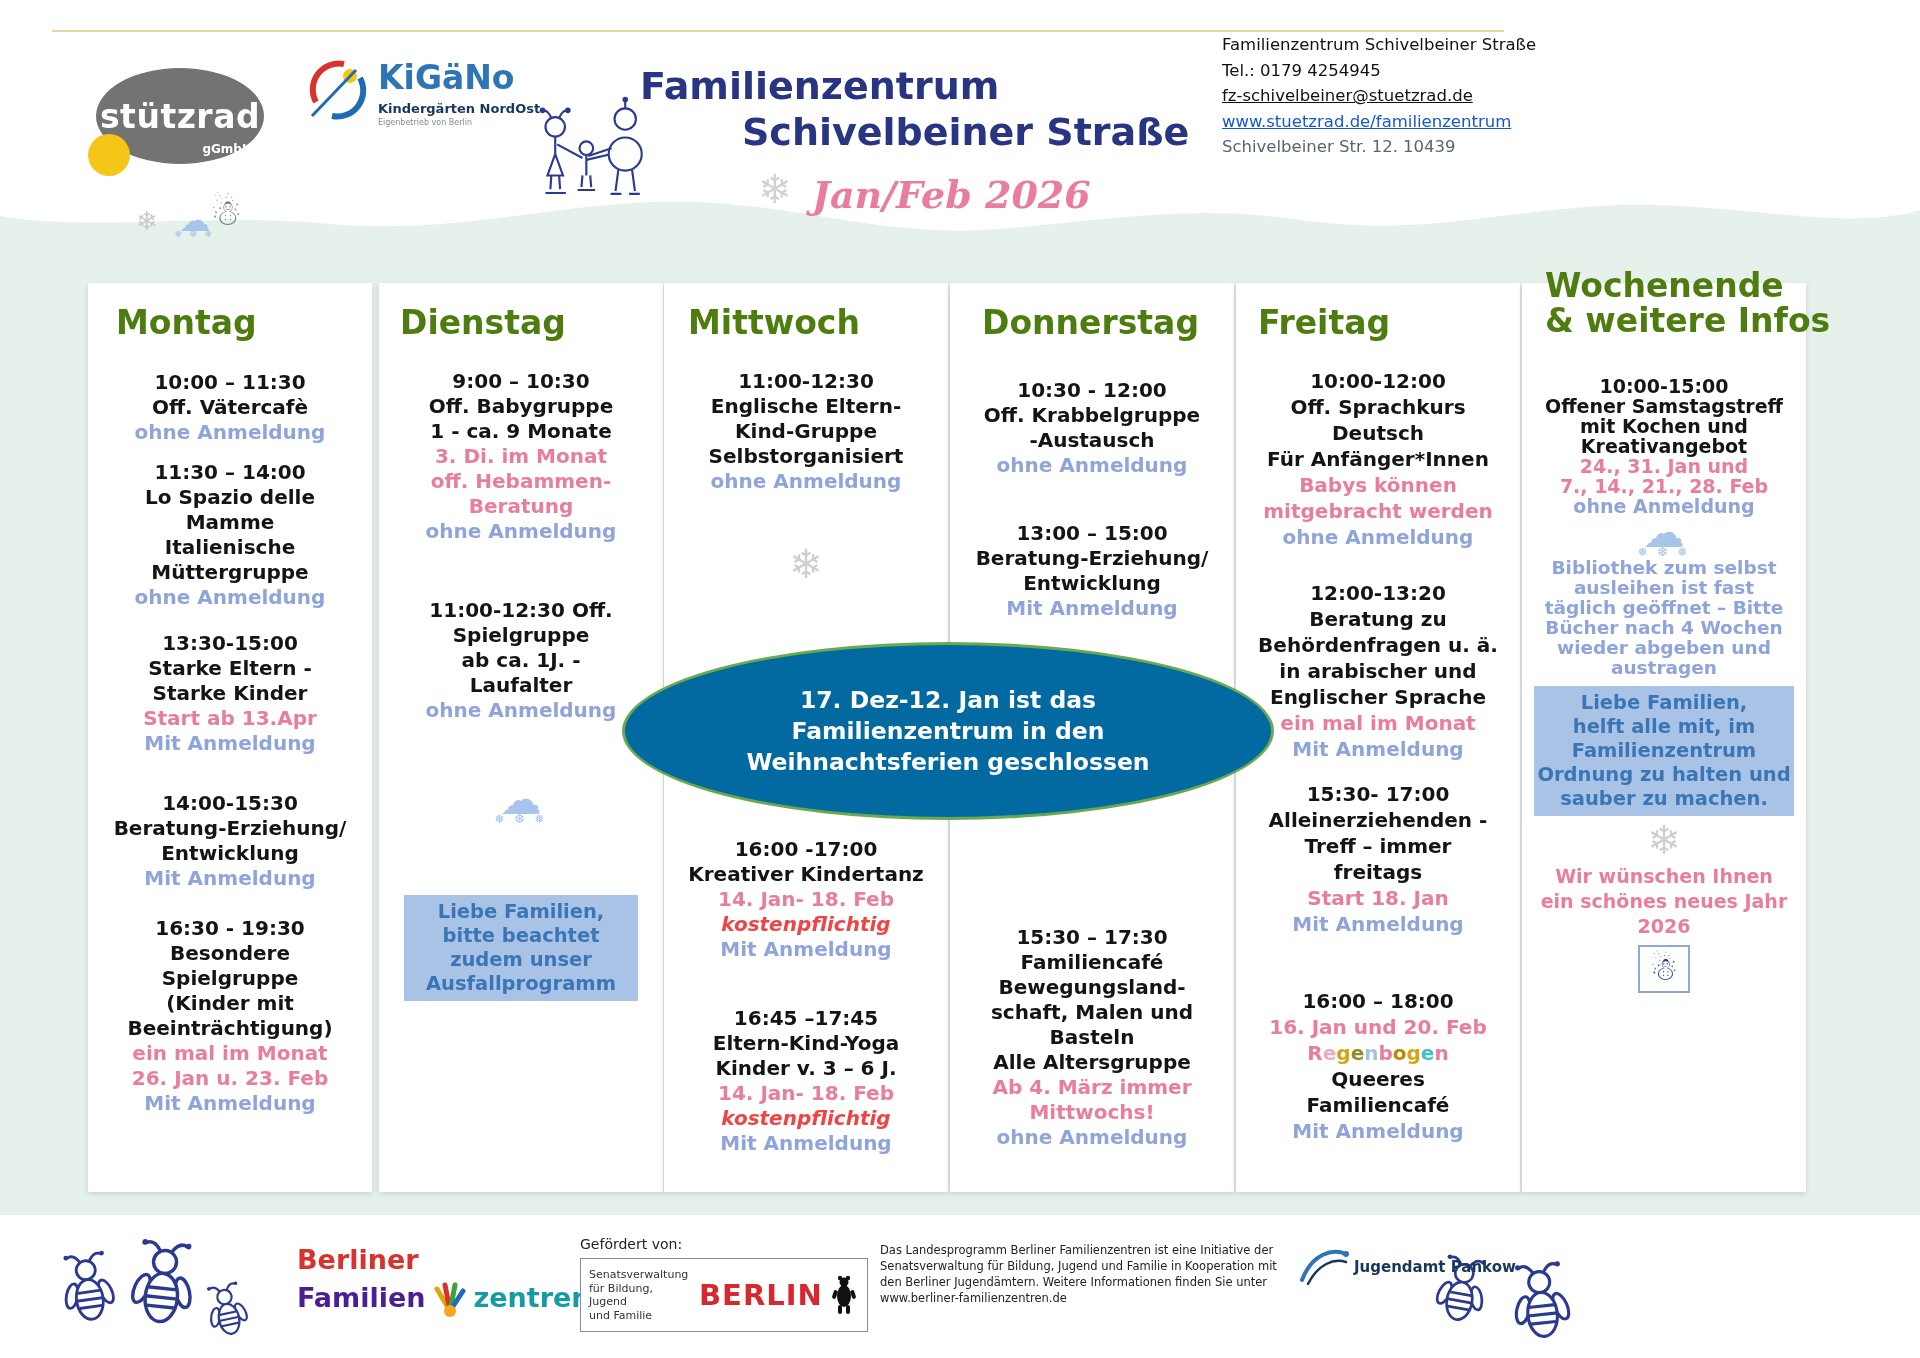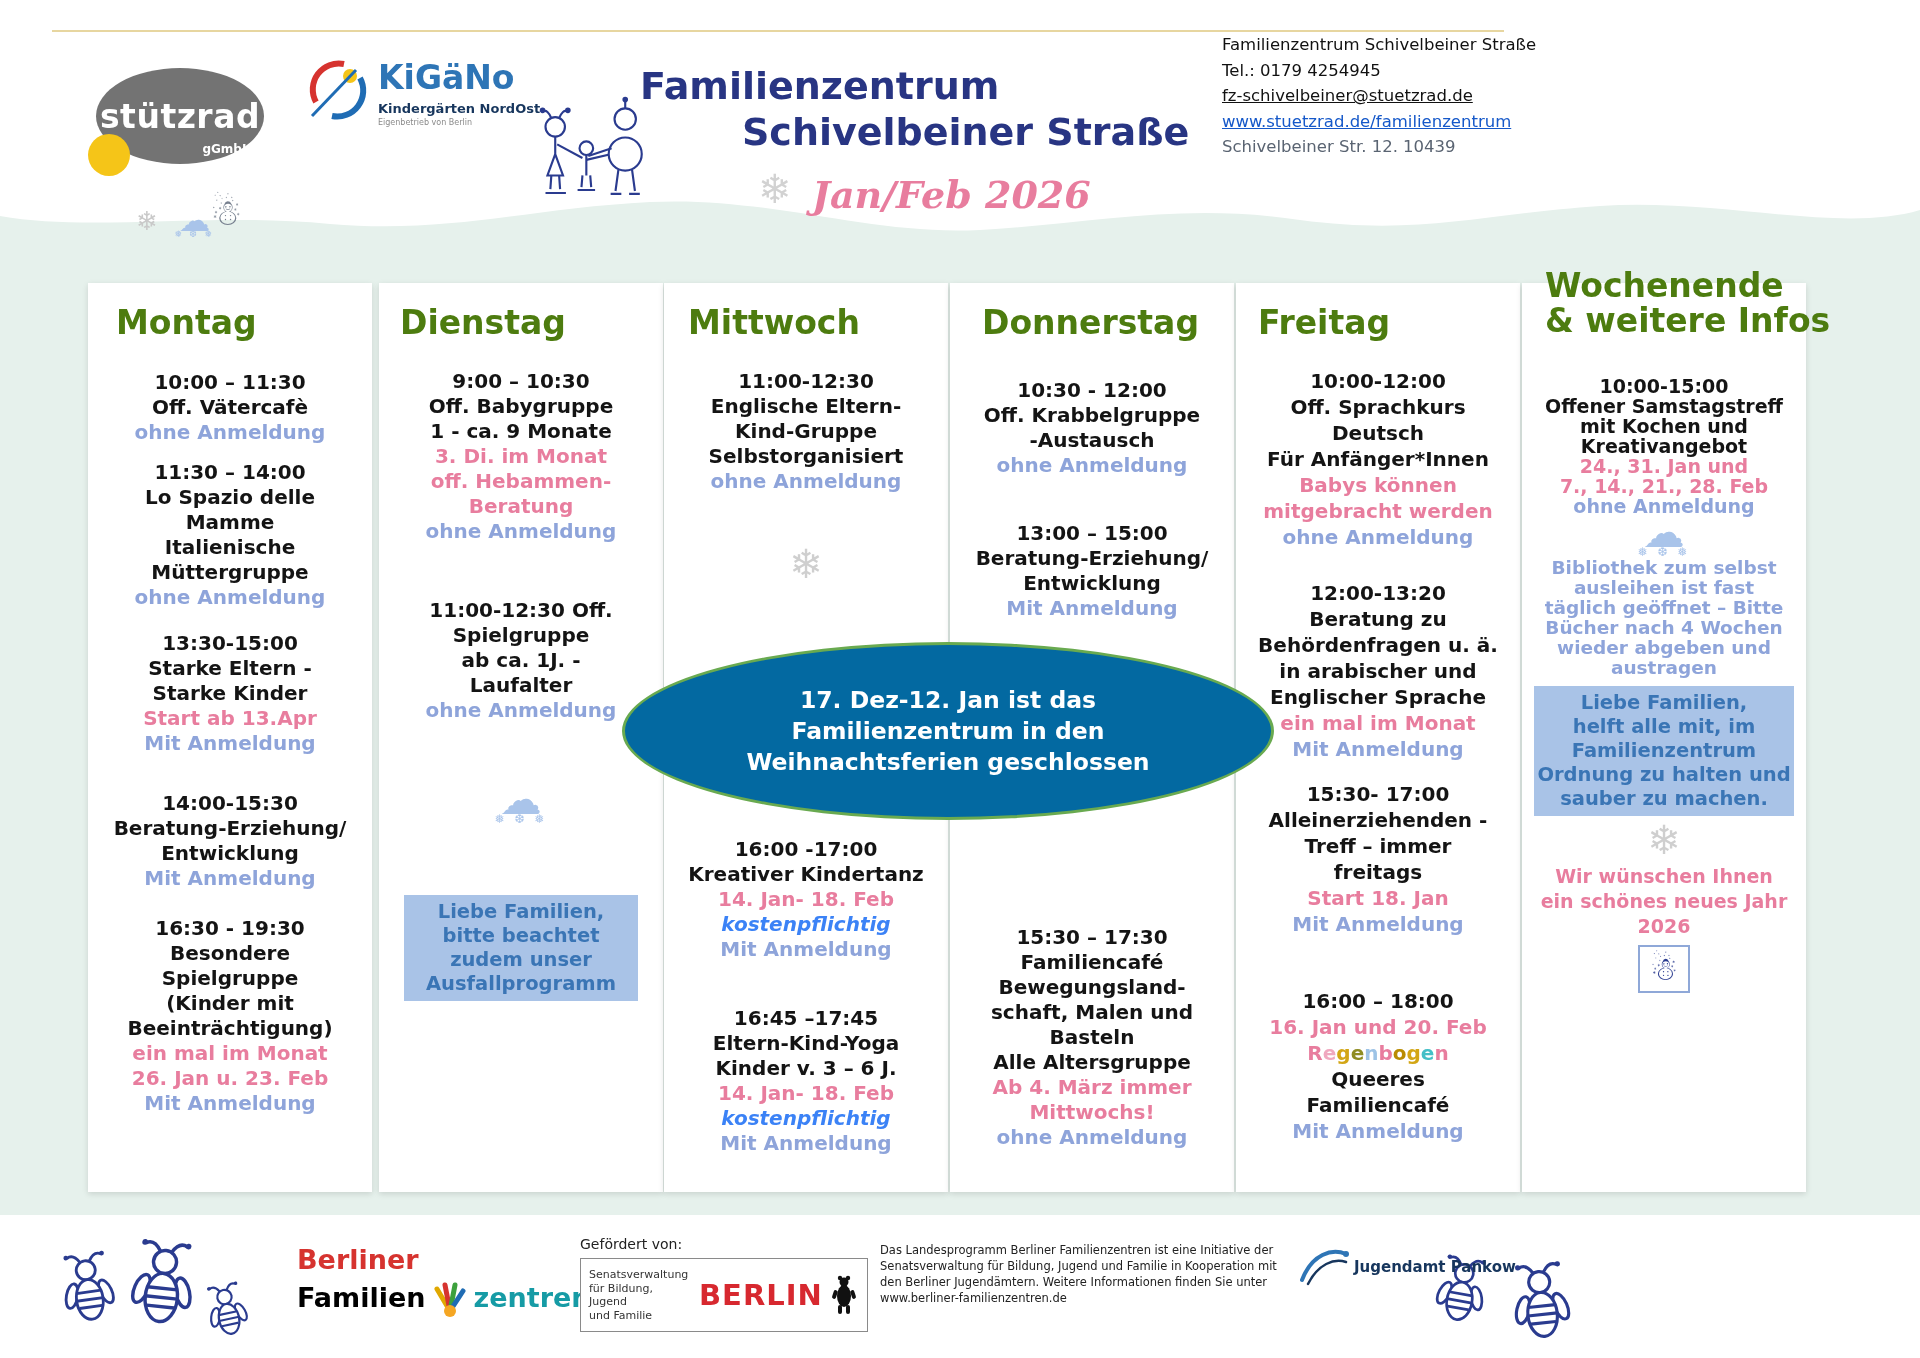--- a/index.html
+++ b/index.html
@@ -44,21 +44,21 @@
   
   .dayhdr{position:absolute;z-index:4;font-weight:600;font-size:33px;color:#4d7c0f;}
 
   
   .card{position:absolute;top:283px;width:284px;height:909px;background:#fff;z-index:3;
         box-shadow:0 2px 6px rgba(0,0,0,.13);}
   .card-body{width:100%;}
   .block{text-align:center;}
   .event .line{font-weight:700;font-size:20px;line-height:25px;color:#141414;}
   .line.pink{color:#e87d9e;}
-  .line.pinkItalic{color:#3b82f6;font-style:italic;}
+  .line.pinkItalic{color:#ef4444;font-style:italic;}
   .line.blue{color:#8ea4da;}
   [data-col="4"] .event .line{line-height:26px;}
   [data-col="5"] .event .line{font-size:19px;line-height:20px;}
 
   .bluepara .line{font-weight:700;font-size:18.5px;line-height:20px;color:#8ea4da;}
   .pinkpara .line{font-weight:700;font-size:19px;line-height:25px;color:#e87d9e;}
   .bluebox{background:#a9c3e7;margin:0 auto;padding:5px 2px;width:230px;}
   .bluebox .line{font-weight:700;font-size:19.5px;line-height:24px;color:#3a75b5;}
   [data-col="5"] .bluebox{width:256px;}
 
@@ -106,21 +106,21 @@
         background:#0369a1;border:3.5px solid #69aa50;border-radius:50%;
         display:flex;flex-direction:column;align-items:center;justify-content:center;}
   .oval .line{color:#fff;font-weight:700;font-size:23.5px;line-height:31px;text-align:center;}
 
   
   .bugs-left{position:absolute;left:56px;top:1238px;z-index:2;}
   .bugs-right{position:absolute;left:1432px;top:1248px;z-index:2;}
   .partner{position:absolute;left:297px;top:1246px;z-index:2;line-height:1;}
   .pt-l1{font-size:27px;font-weight:700;color:#d6332f;}
   .pt-l2{display:flex;align-items:center;margin-top:4px;}
-  .pt-fam{font-size:27px;font-weight:700;color:#000000;}
+  .pt-fam{font-size:27px;font-weight:700;color:#4c1d95;}
   .pt-zen{font-size:27px;font-weight:700;color:#169ba5;}
   .funding-label{position:absolute;left:580px;top:1236px;font-size:14px;color:#222;z-index:2;}
   .funding-box{position:absolute;left:580px;top:1258px;width:288px;height:74px;border:1px solid #8a8a8a;
                background:#fff;display:flex;align-items:center;z-index:2;padding:0 8px;box-sizing:border-box;}
   .senate{font-size:11px;line-height:13.5px;color:#333;width:102px;}
   .berlin-word{font-size:29px;font-weight:700;color:#d7282f;letter-spacing:1px;margin:0 8px;}
   .program{position:absolute;left:880px;top:1242px;z-index:2;}
   .program .pline{font-size:11.5px;line-height:16px;color:#222;white-space:nowrap;}
   .jugendamt{position:absolute;left:1298px;top:1246px;display:flex;align-items:center;z-index:2;}
   .ja-label{font-size:15px;font-weight:700;color:#17365d;margin-left:4px;}

